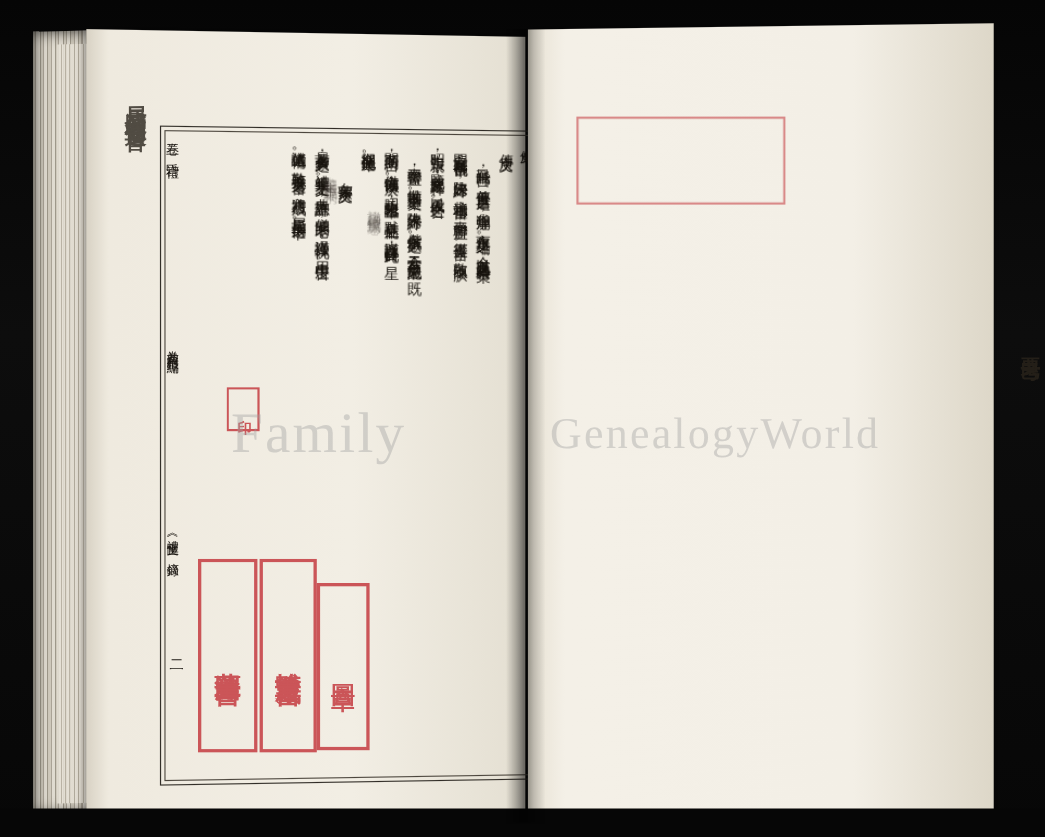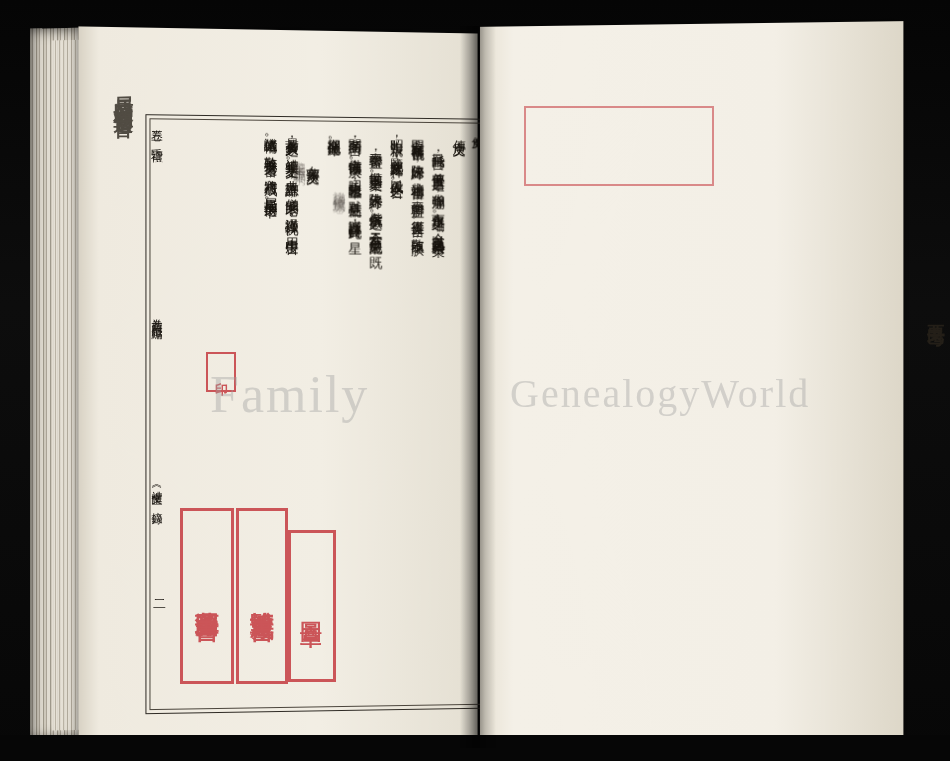--- a/index.html
+++ b/index.html
@@ -237,21 +237,21 @@
     top: 355px;
     font-size: 52px;
     color: rgba(160,160,160,.40);
     font-family: "Liberation Serif", serif;
     letter-spacing: 2px;
     z-index: 7;
     pointer-events: none;
     white-space: nowrap;
   }
   .watermark.w2 {
-    left: 480px;
+    left: 470px;
     top: 360px;
     font-size: 40px;
   }
 
   
   .ghost {
     position: absolute;
     writing-mode: vertical-rl;
     text-orientation: upright;
     font-size: 13px;

